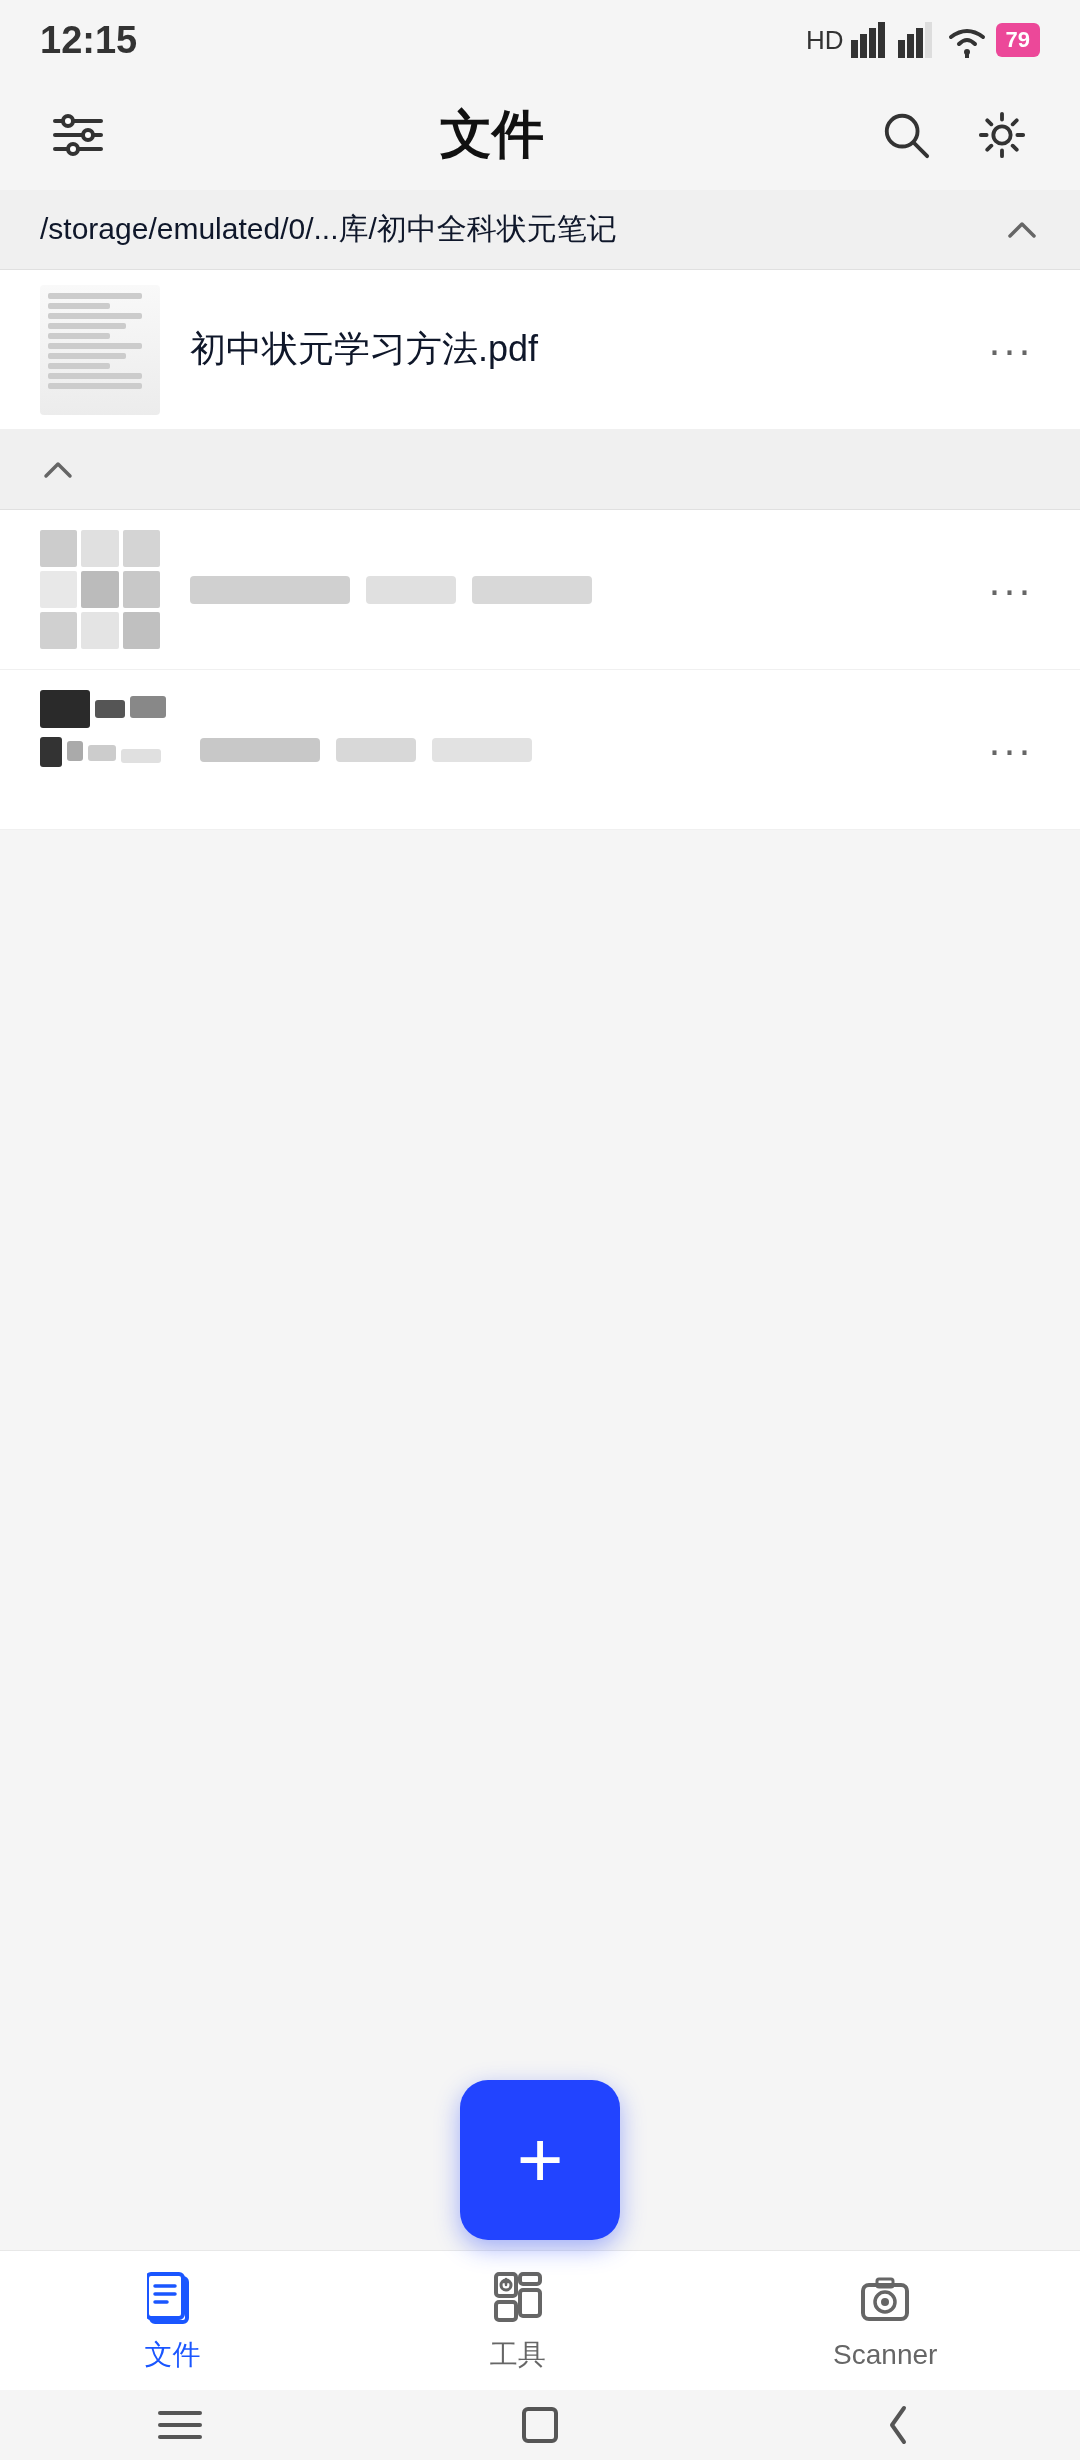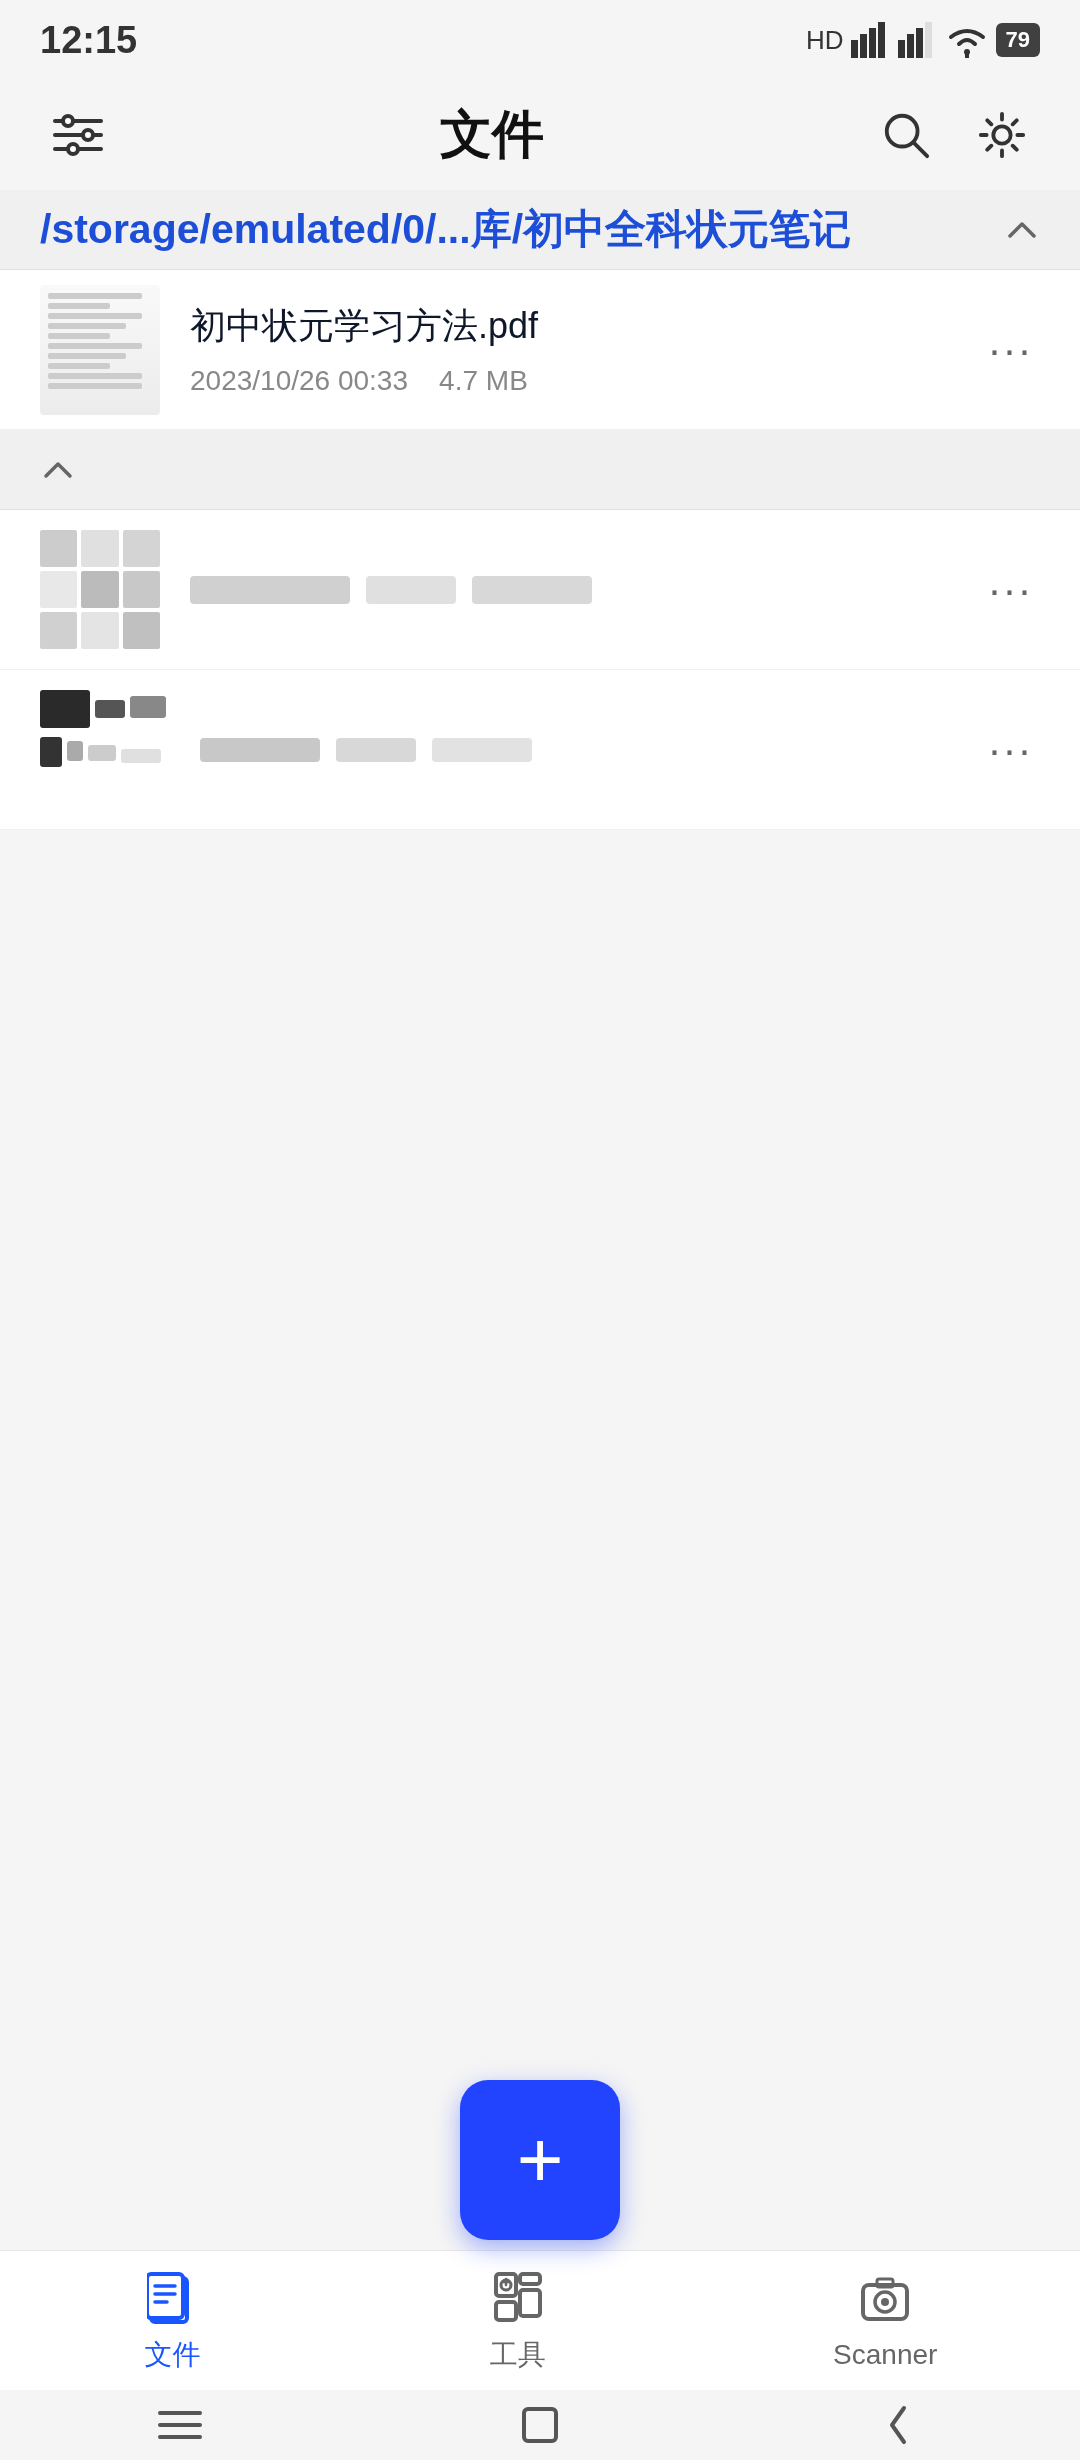--- a/index.html
+++ b/index.html
@@ -32,21 +32,21 @@
       display: flex;
       align-items: center;
       gap: 7px;
     }
     .status-icon-text {
       font-size: 26px;
       color: #333;
       font-weight: 500;
     }
     .battery-box {
-      background: #404040;
+      background: #ec4899;
       color: #fff;
       font-size: 22px;
       padding: 4px 10px;
       border-radius: 6px;
       font-weight: 600;
     }
 
     
     .top-bar {
       width: 100%;
@@ -140,23 +140,23 @@
       height: 80px;
       background: #f0f0f0;
       display: flex;
       align-items: center;
       justify-content: space-between;
       padding: 0 40px;
       border-bottom: 1px solid #e0e0e0;
       cursor: pointer;
     }
     .folder-path {
-      font-size: 41px;
-      color: #1d4ed8;
-      font-weight: 700;
+      font-size: 30px;
+      color: #0f172a;
+      font-weight: 400;
     }
     .chevron-icon {
       width: 36px;
       height: 36px;
     }
 
     
     .file-item {
       width: 100%;
       height: 160px;
@@ -457,25 +457,20 @@
           <div class="pdf-line short"></div>
           <div class="pdf-line"></div>
           <div class="pdf-line medium"></div>
           <div class="pdf-line short"></div>
           <div class="pdf-line"></div>
           <div class="pdf-line"></div>
         </div>
       </div>
       <div class="file-info">
         <span class="file-name">初中状元学习方法.pdf</span>
-        <span class="file-meta">
-          <span>2023/10/26 00:33</span>
-          &nbsp;&nbsp;
-          <span>4.7 MB</span>
-        </span>
       </div>
       <div class="more-btn">···</div>
     </div>
 
     <div class="folder-header">
       <svg class="chevron-icon" viewBox="0 0 36 36">
         <polyline points="6,24 18,12 30,24" stroke="#666" stroke-width="3.5" fill="none" stroke-linecap="round" stroke-linejoin="round"></polyline>
       </svg>
     </div>
 

